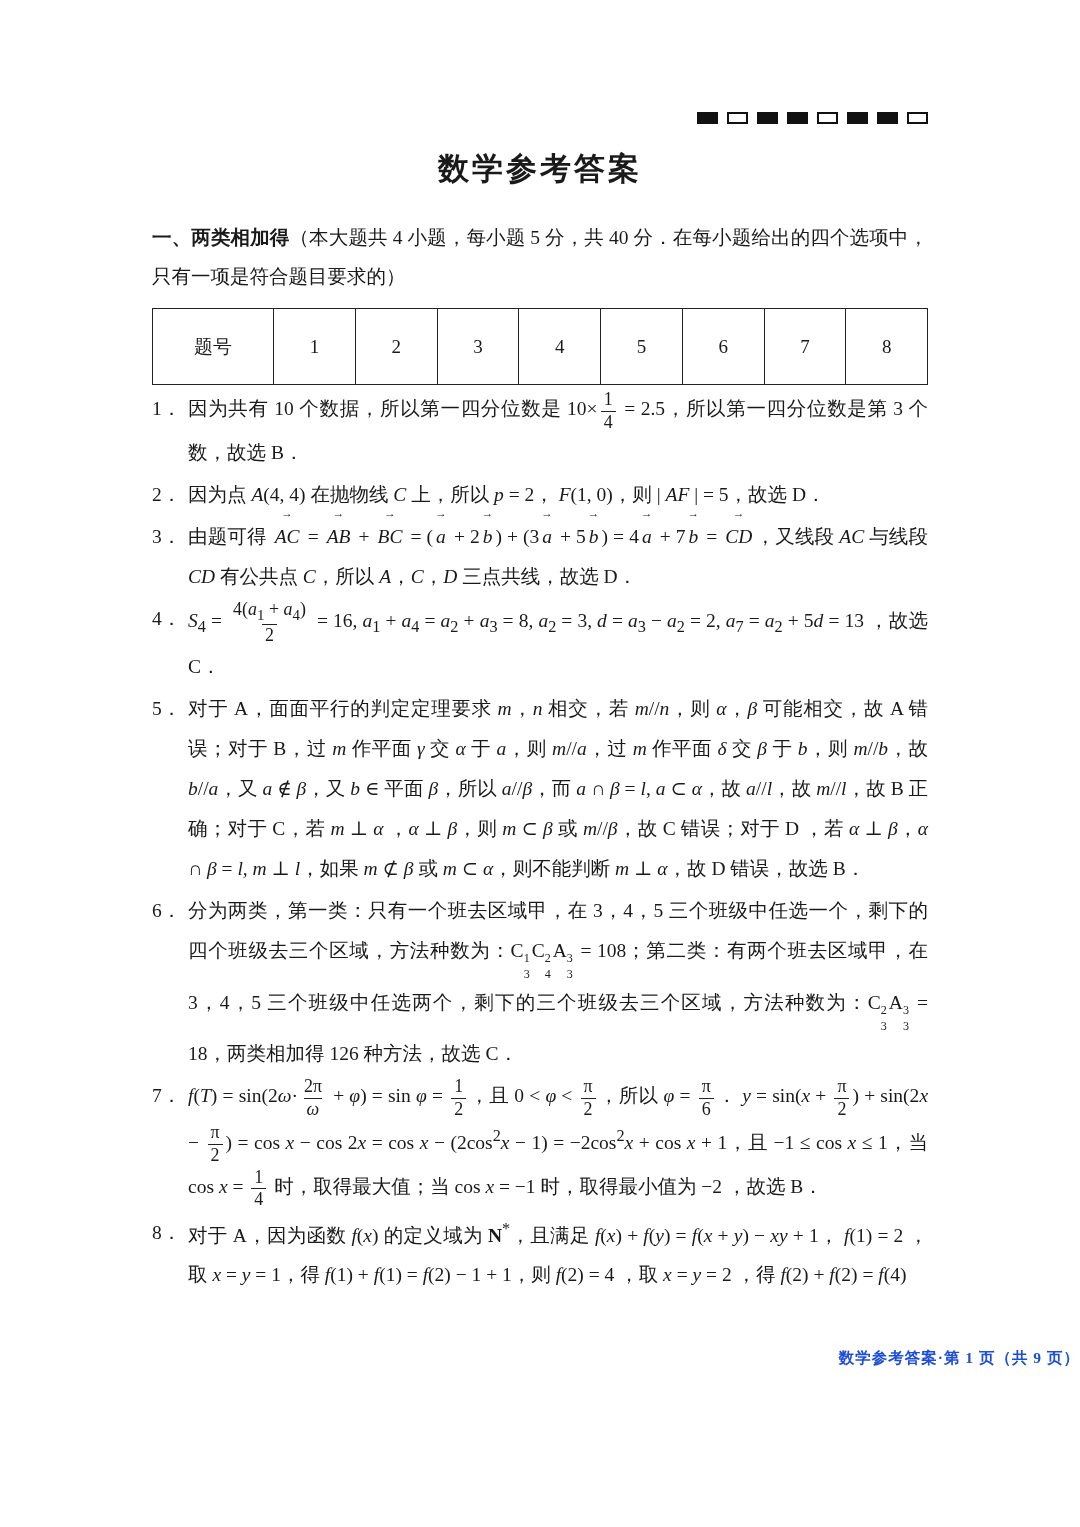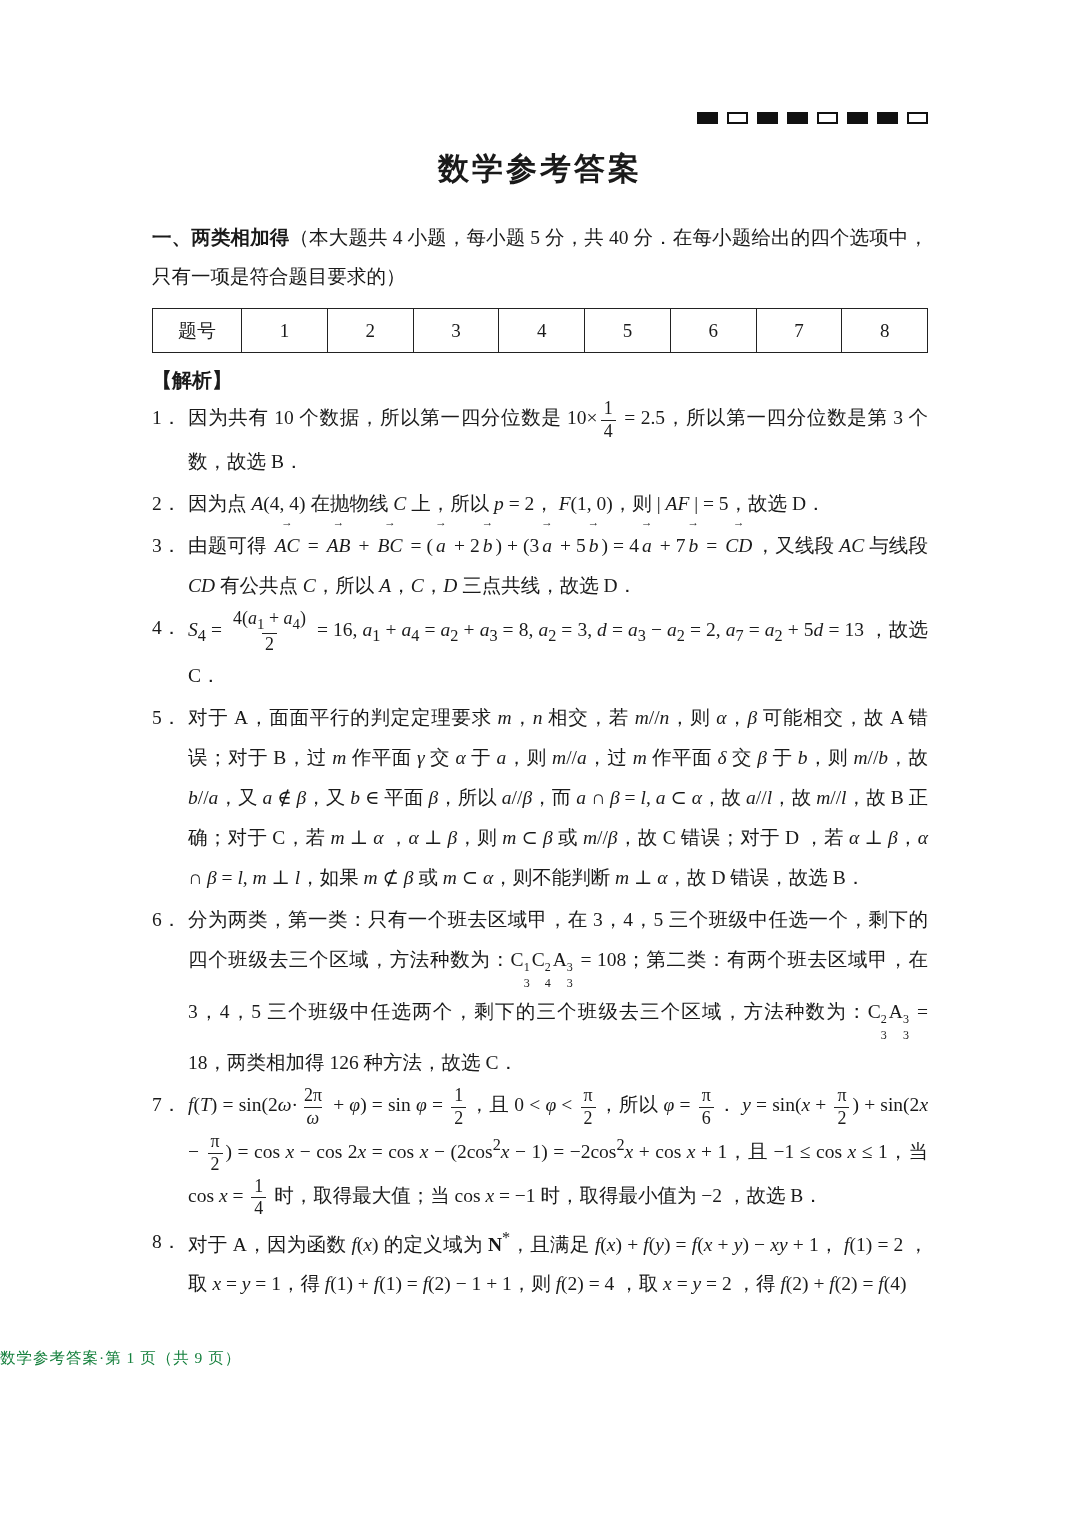--- a/index.html
+++ b/index.html
@@ -17,21 +17,21 @@
 
   .title {
     text-align:center; margin-top:22px; font-size:31px; font-weight:700; letter-spacing:3px;
     font-family:Liberation Serif, serif;
   }
 
   .heading { margin-top:28px; font-size:19.5px; line-height:2.0; text-align:justify; }
   .heading .hb { font-family:"Liberation Sans","DejaVu Sans",sans-serif; font-weight:700; }
 
   table.answers { width:100%; border-collapse:collapse; margin-top:12px; font-size:19px; table-layout:fixed; }
-  table.answers td { border:1.6px solid #222; text-align:center; height:39px; padding:2px; }
+  table.answers td { border:1.6px solid #222; text-align:center; height:39px; padding:18px; }
   table.answers td.lbl { width:84px; }
 
   .analysis {
     margin-top:14px; font-size:20px; font-weight:700;
     font-family:"Liberation Sans","DejaVu Sans",sans-serif;
   }
 
   .solutions { margin-top:4px; font-size:19.5px; }
   .item { display:flex; line-height:2.05; margin-top:2px; }
   .item-num { flex:0 0 36px; }
@@ -45,22 +45,22 @@
   .frac .den { border-top:1.3px solid #222; }
 
   .vec { position:relative; display:inline-block; font-style:italic; margin:0 3px; }
   .vec::before { content:"→"; position:absolute; top:-0.80em; left:50%; transform:translateX(-50%);
                  font-size:0.60em; font-style:normal; line-height:1; }
 
   .ss { display:inline-flex; flex-direction:column; align-items:flex-start; font-size:0.62em;
         line-height:1.3; vertical-align:-0.45em; margin-right:2px; }
   .ss span { display:block; }
 
-  .footer { position:absolute; left:0; right:0; top:1348px; text-align:left;
-            font-size:15.5px; color:#15803d; letter-spacing:1px; }
+  .footer { position:absolute; left:0; right:0; top:1348px; text-align:right;
+            font-size:15.5px; color:#1d4ed8; letter-spacing:1px;font-weight:bold; }
 </style>
 </head>
 <body>
 
 <div class="content">
 
   <div class="deco"><span class="sq filled"></span><span class="sq empty"></span><span class="sq filled"></span><span class="sq filled"></span><span class="sq empty"></span><span class="sq filled"></span><span class="sq filled"></span><span class="sq empty"></span></div>
 
   <div class="title">数学参考答案</div>
 
@@ -77,21 +77,20 @@
       <td>3</td>
       <td>4</td>
       <td>5</td>
       <td>6</td>
       <td>7</td>
       <td>8</td>
     </tr>
   </tbody>
     </table>
 
-  <div class="analysis">【解析】</div>
 
   <div class="solutions">
     <div class="item">
       <span class="item-num">1．</span>
       <div class="item-body">因为共有 10 个数据，所以第一四分位数是 10×<span class="frac">
             <span class="num">1</span>
             <span class="den">4</span>
           </span> = 2.5，所以第一四分位数是第 3 个数，故选 B．</div>
     </div>
     <div class="item">

